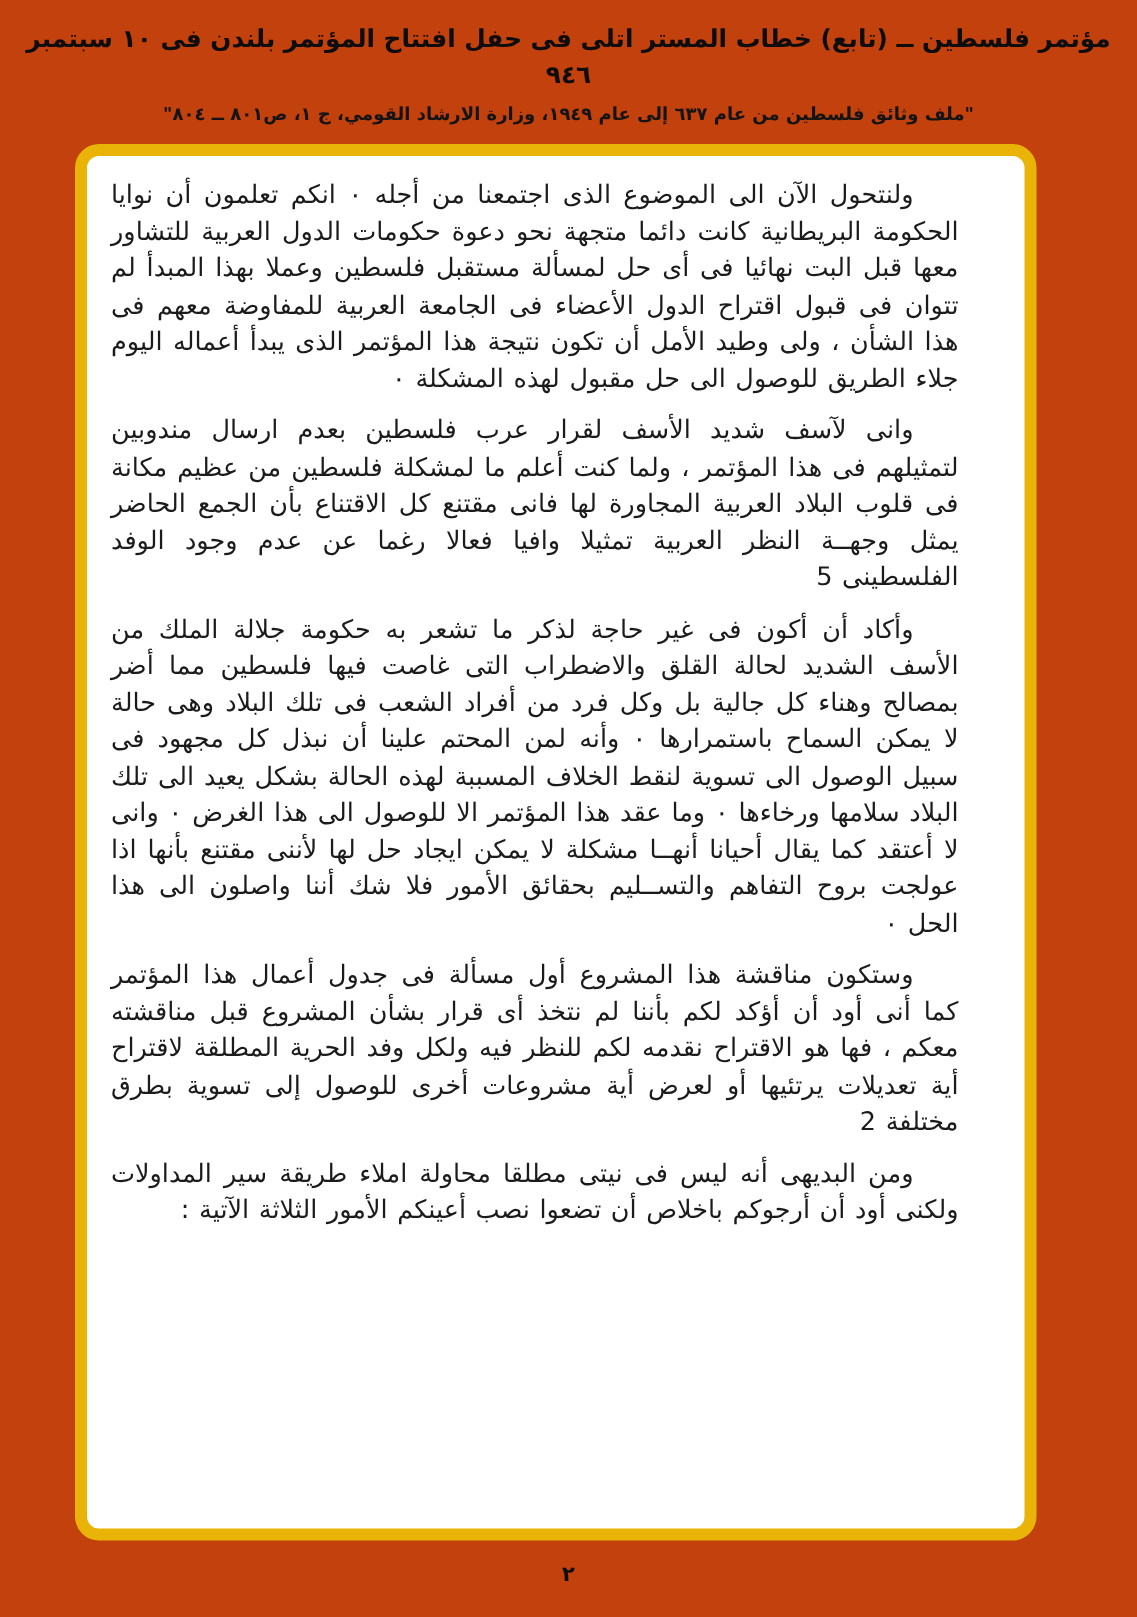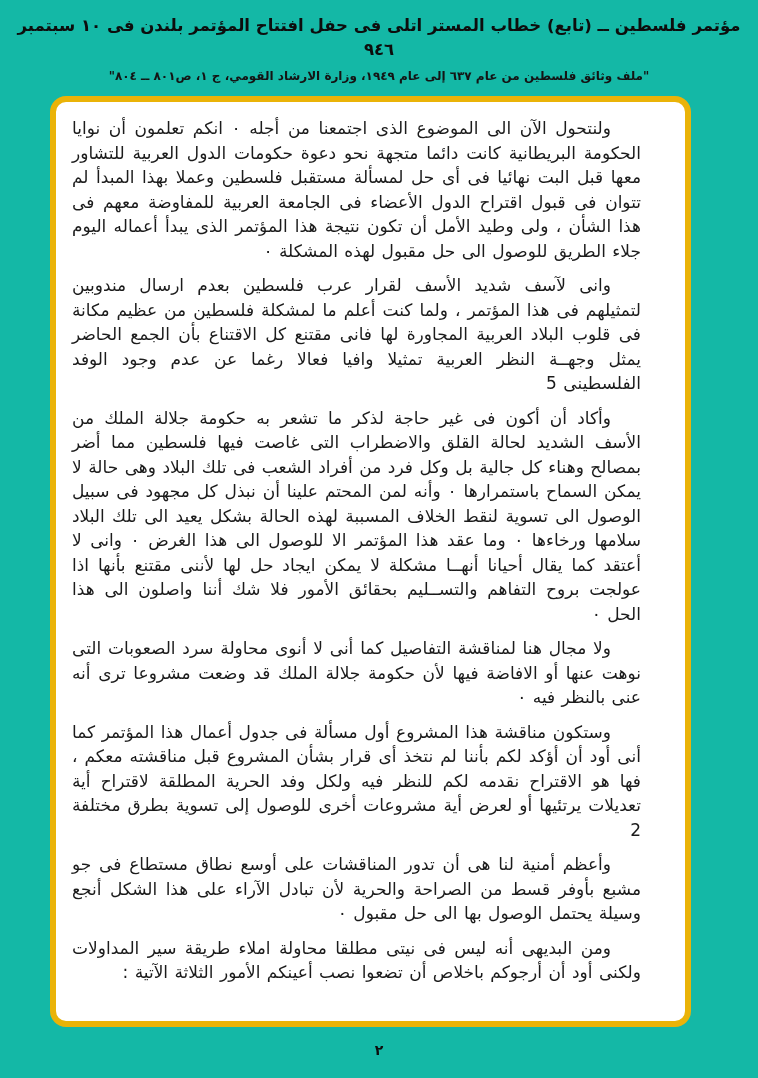--- a/index.html
+++ b/index.html
@@ -4,21 +4,21 @@
 <style>
   html, body {
     margin: 0;
     padding: 0;
     background: #ffffff;
   }
   .page {
     position: relative;
     width: 758px;
     height: 1078px;
-    background: #14b8a6;
+    background: #c2410c;
     font-family: "DejaVu Sans", sans-serif;
     color: #161616;
     overflow: hidden;
   }
   .header {
     position: absolute;
     top: 14px;
     left: 0;
     right: 0;
     text-align: center;
@@ -37,21 +37,21 @@
     font-weight: bold;
     color: #141414;
   }
   .frame {
     position: absolute;
     left: 50px;
     top: 96px;
     width: 641px;
     height: 931px;
     box-sizing: border-box;
-    border: 6px solid #eab308;
+    border: 8px solid #eab308;
     border-radius: 16px;
     background: #ffffff;
   }
   .doc-body {
     position: absolute;
     top: 14px;
     right: 44px;
     left: 16px;
     direction: rtl;
   }
@@ -85,22 +85,20 @@
     <div class="header-title">مؤتمر فلسطين ــ (تابع) خطاب المستر اتلى فى حفل افتتاح المؤتمر بلندن فى ١٠ سبتمبر ٩٤٦</div>
     <div class="header-source">"ملف وثائق فلسطين من عام ٦٣٧ إلى عام ١٩٤٩، وزارة الارشاد القومي، ج ١، ص٨٠١ ــ ٨٠٤"</div>
   </div>
 
   <div class="frame">
     <div class="doc-body">
 
     <p class="para">ولنتحول الآن الى الموضوع الذى اجتمعنا من أجله ٠ انكم تعلمون أن نوايا الحكومة البريطانية كانت دائما متجهة نحو دعوة حكومات الدول العربية للتشاور معها قبل البت نهائيا فى أى حل لمسألة مستقبل فلسطين وعملا بهذا المبدأ لم تتوان فى قبول اقتراح الدول الأعضاء فى الجامعة العربية للمفاوضة معهم فى هذا الشأن ، ولى وطيد الأمل أن تكون نتيجة هذا المؤتمر الذى يبدأ أعماله اليوم جلاء الطريق للوصول الى حل مقبول لهذه المشكلة ٠</p>
         <p class="para">وانى لآسف شديد الأسف لقرار عرب فلسطين بعدم ارسال مندوبين لتمثيلهم فى هذا المؤتمر ، ولما كنت أعلم ما لمشكلة فلسطين من عظيم مكانة فى قلوب البلاد العربية المجاورة لها فانى مقتنع كل الاقتناع بأن الجمع الحاضر يمثل وجهــة النظر العربية تمثيلا وافيا فعالا رغما عن عدم وجود الوفد الفلسطينى 5</p>
         <p class="para">وأكاد أن أكون فى غير حاجة لذكر ما تشعر به حكومة جلالة الملك من الأسف الشديد لحالة القلق والاضطراب التى غاصت فيها فلسطين مما أضر بمصالح وهناء كل جالية بل وكل فرد من أفراد الشعب فى تلك البلاد وهى حالة لا يمكن السماح باستمرارها ٠ وأنه لمن المحتم علينا أن نبذل كل مجهود فى سبيل الوصول الى تسوية لنقط الخلاف المسببة لهذه الحالة بشكل يعيد الى تلك البلاد سلامها ورخاءها ٠ وما عقد هذا المؤتمر الا للوصول الى هذا الغرض ٠ وانى لا أعتقد كما يقال أحيانا أنهــا مشكلة لا يمكن ايجاد حل لها لأننى مقتنع بأنها اذا عولجت بروح التفاهم والتســليم بحقائق الأمور فلا شك أننا واصلون الى هذا الحل ٠</p>
-        <p class="para">ولا مجال هنا لمناقشة التفاصيل كما أنى لا أنوى محاولة سرد الصعوبات التى نوهت عنها أو الافاضة فيها لأن حكومة جلالة الملك قد وضعت مشروعا ترى أنه عنى بالنظر فيه ٠</p>
         <p class="para">وستكون مناقشة هذا المشروع أول مسألة فى جدول أعمال هذا المؤتمر كما أنى أود أن أؤكد لكم بأننا لم نتخذ أى قرار بشأن المشروع قبل مناقشته معكم ، فها هو الاقتراح نقدمه لكم للنظر فيه ولكل وفد الحرية المطلقة لاقتراح أية تعديلات يرتئيها أو لعرض أية مشروعات أخرى للوصول إلى تسوية بطرق مختلفة 2</p>
-        <p class="para">وأعظم أمنية لنا هى أن تدور المناقشات على أوسع نطاق مستطاع فى جو مشبع بأوفر قسط من الصراحة والحرية لأن تبادل الآراء على هذا الشكل أنجع وسيلة يحتمل الوصول بها الى حل مقبول ٠</p>
         <p class="para">ومن البديهى أنه ليس فى نيتى مطلقا محاولة املاء طريقة سير المداولات ولكنى أود أن أرجوكم باخلاص أن تضعوا نصب أعينكم الأمور الثلاثة الآتية :</p>
       </div>
   </div>
 
   <div class="page-number">٢</div>
 
 </div>
 
 </body></html>

